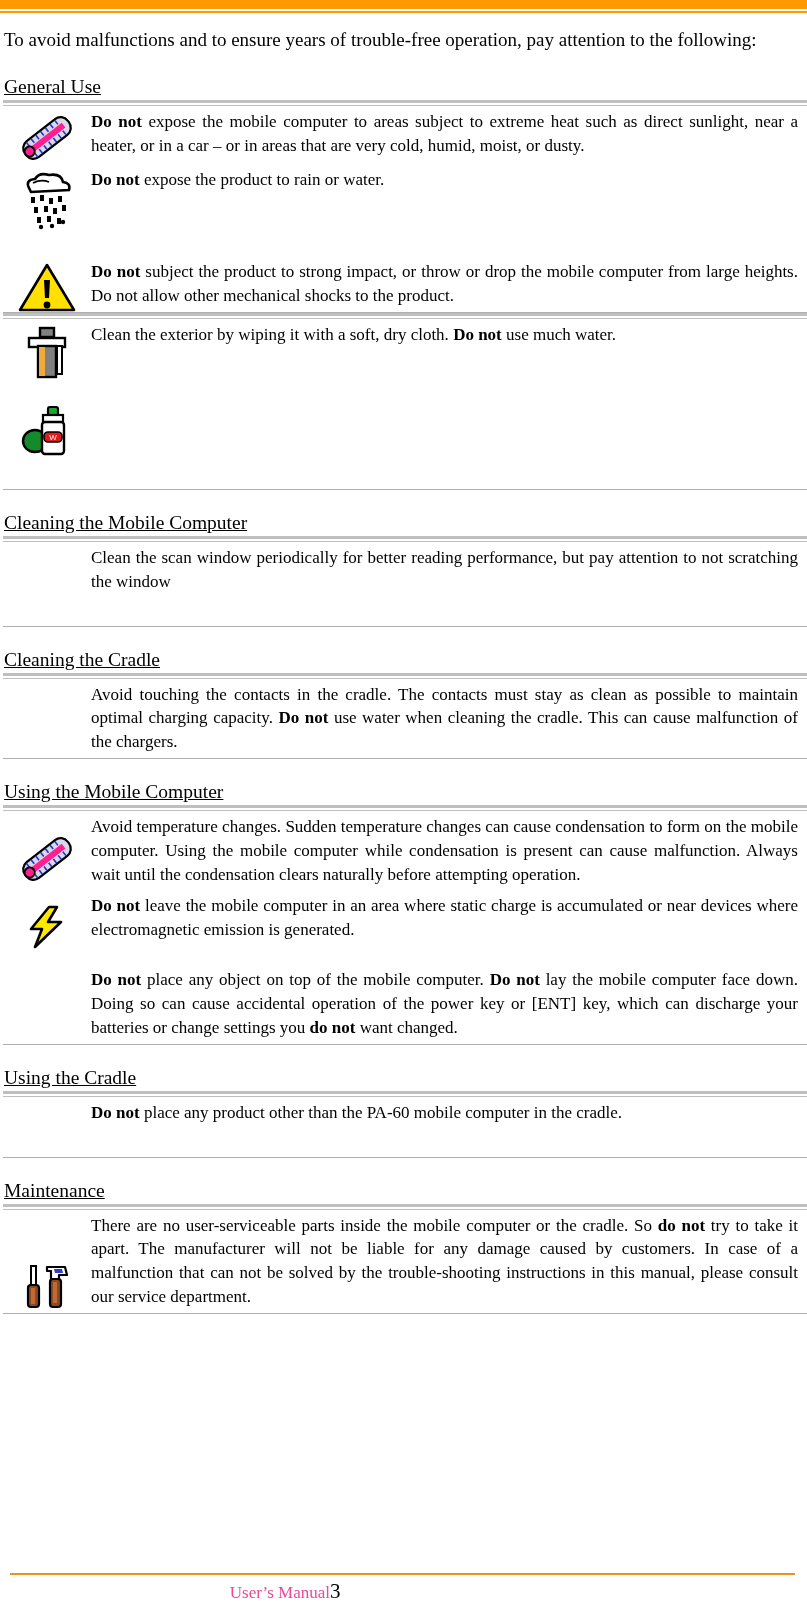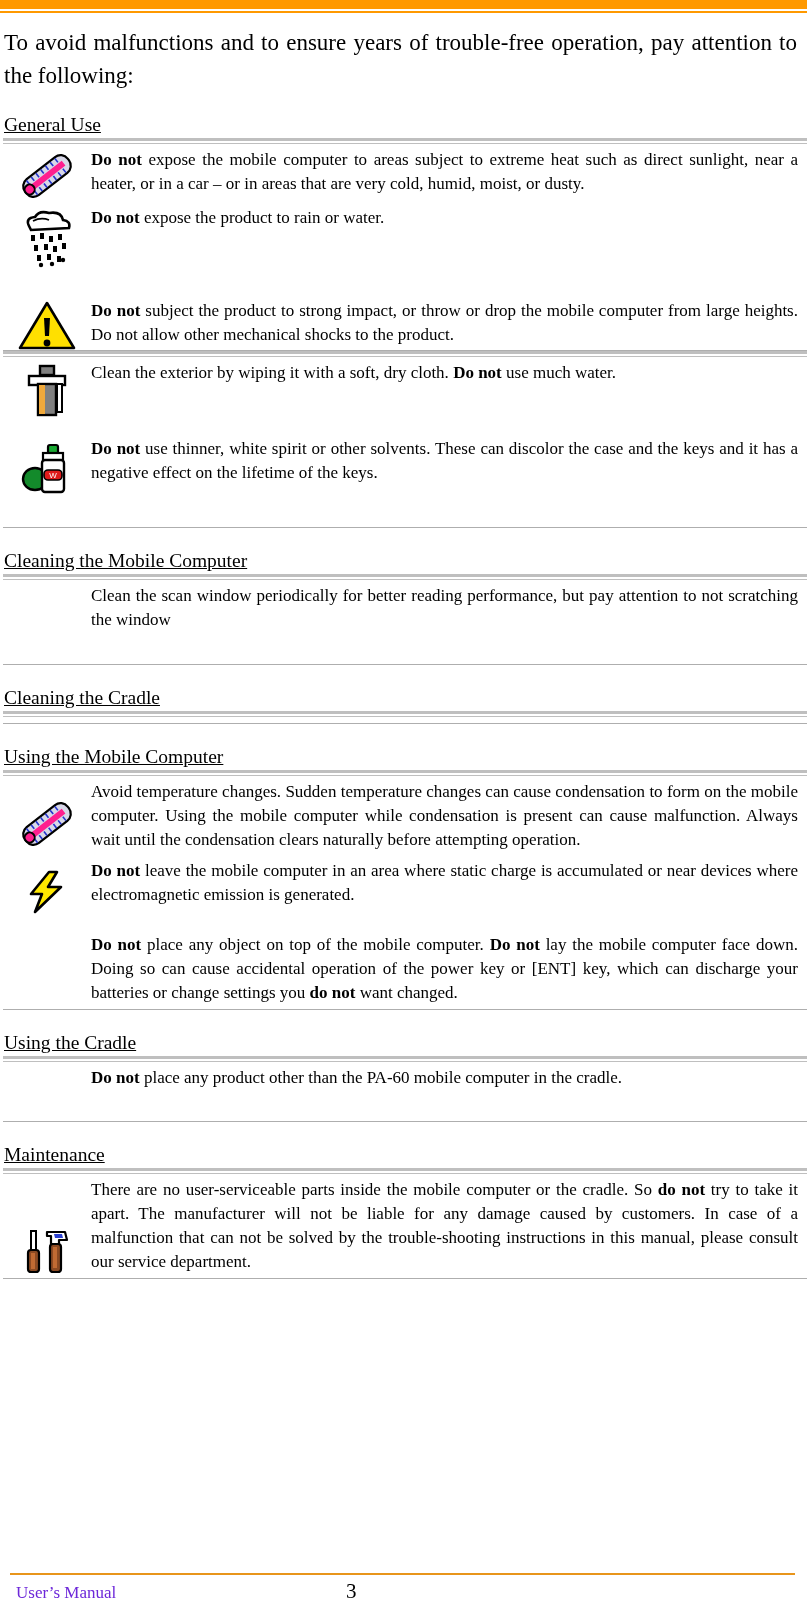--- a/index.html
+++ b/index.html
@@ -28,21 +28,21 @@
     background: #FF9900;
     margin-top: 2px;
   }
 
   .page-body {
     padding: 0 4px 0 2px;
   }
 
   
   .intro {
-    font-size: 23px;
+    font-size: 19px;
     line-height: 1.42;
     text-align: justify;
     margin: 14px 6px 0 2px;
   }
 
   
   .section-heading {
     font-size: 19.5px;
     font-weight: normal;
     text-decoration: underline;
@@ -109,23 +109,24 @@
     height: 2px;
     background: #E8951B;
     margin: 0 0 4px 10px;
   }
   .footer-row {
     display: flex;
     align-items: baseline;
     font-size: 17px;
   }
   .footer-left {
-    color: #6d28d9;
-    padding-left: 16px;
+    color: #ec4899;
+    padding-left: 0;
     width: 330px;
+    text-align: right;
   }
   .footer-page {
     color: #000000;
     font-size: 21px;
   }
 
   
   .icon { display: block; }
 </style>
 </head>
@@ -233,21 +234,20 @@
       <div class="icon-cell">
         <svg class="icon" width="52" height="58" viewBox="0 0 52 58">
           <ellipse cx="14" cy="40" rx="12" ry="11" fill="#138A2B" stroke="#000" stroke-width="2.4"></ellipse>
           <rect x="27" y="6" width="10" height="9" rx="2" fill="#19A832" stroke="#000" stroke-width="2.2"></rect>
           <rect x="22" y="14" width="20" height="8" fill="#ffffff" stroke="#000" stroke-width="2.2"></rect>
           <rect x="21" y="21" width="22" height="32" rx="3" fill="#ffffff" stroke="#000" stroke-width="2.4"></rect>
           <rect x="23" y="31" width="18" height="10" rx="4" fill="#E01B1B" stroke="#000" stroke-width="1.6"></rect>
           <text x="32" y="39" font-size="8" fill="#ffffff" text-anchor="middle" font-family="Liberation Sans, sans-serif">W</text>
         </svg>
       </div>
-      <div class="text-cell"><b>Do not</b><span> use thinner, white spirit or other solvents. These can discolor the case and the keys and it has a negative effect on the lifetime of the keys.</span></div>
     </div>
 
     <div class="spacer-row"></div>
     <div class="row bordered-bottom">
         <div style="height:4px"></div>
       </div>
   </div>
 
   <div class="heading-wrap">
     <span class="section-heading">Cleaning the Mobile Computer</span>
@@ -264,20 +264,21 @@
       </div>
   </div>
 
   <div class="heading-wrap">
     <span class="section-heading">Cleaning the Cradle</span>
   </div>
   <div class="gray-rule"></div>
   <div class="rows">
     <div class="row bordered-bottom">
       <div class="icon-cell"></div>
+      <div class="text-cell"><span>Avoid touching the contacts in the cradle. The contacts must stay as clean as possible to maintain optimal charging capacity. </span><b>Do not</b><span> use water when cleaning the cradle. This can cause malfunction of the chargers.</span></div>
     </div>
   </div>
 
   <div class="heading-wrap">
     <span class="section-heading">Using the Mobile Computer</span>
   </div>
   <div class="gray-rule"></div>
   <div class="rows">
     <div class="row">
       <div class="icon-cell" style="padding-top:22px">

